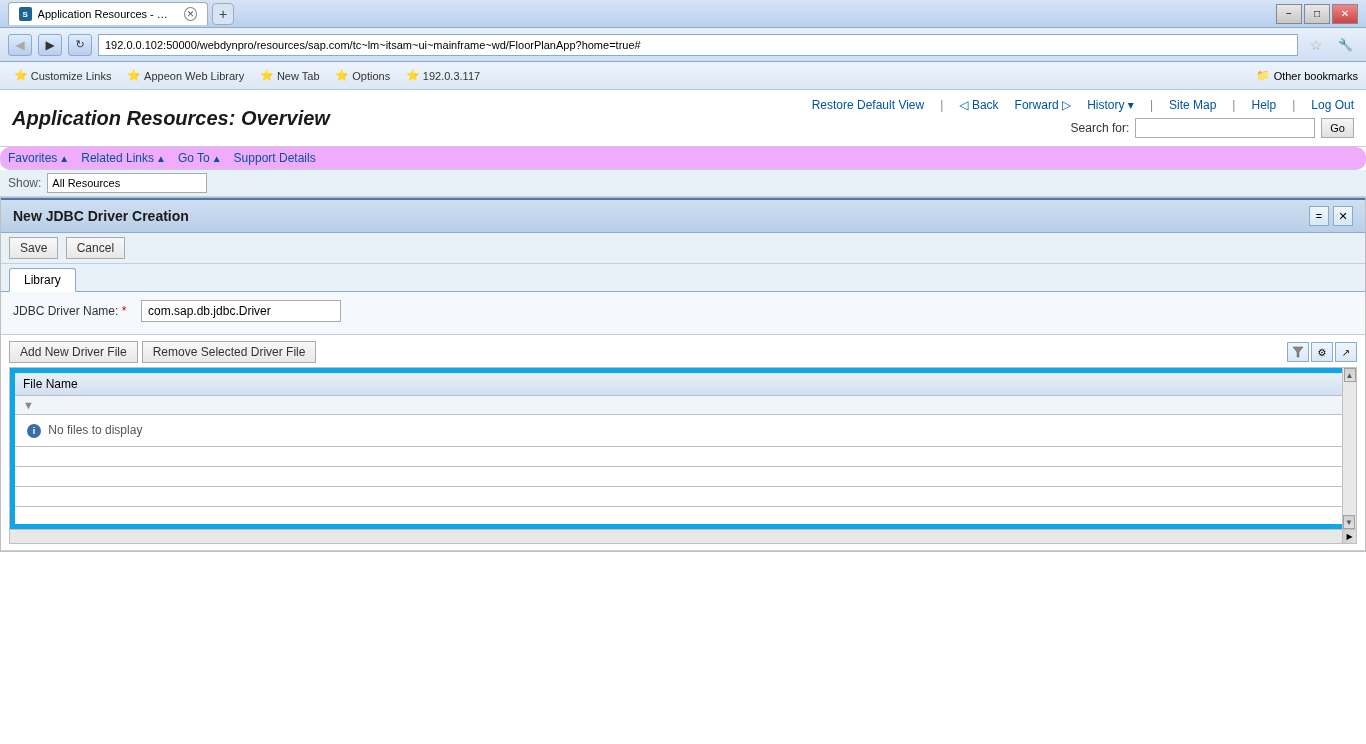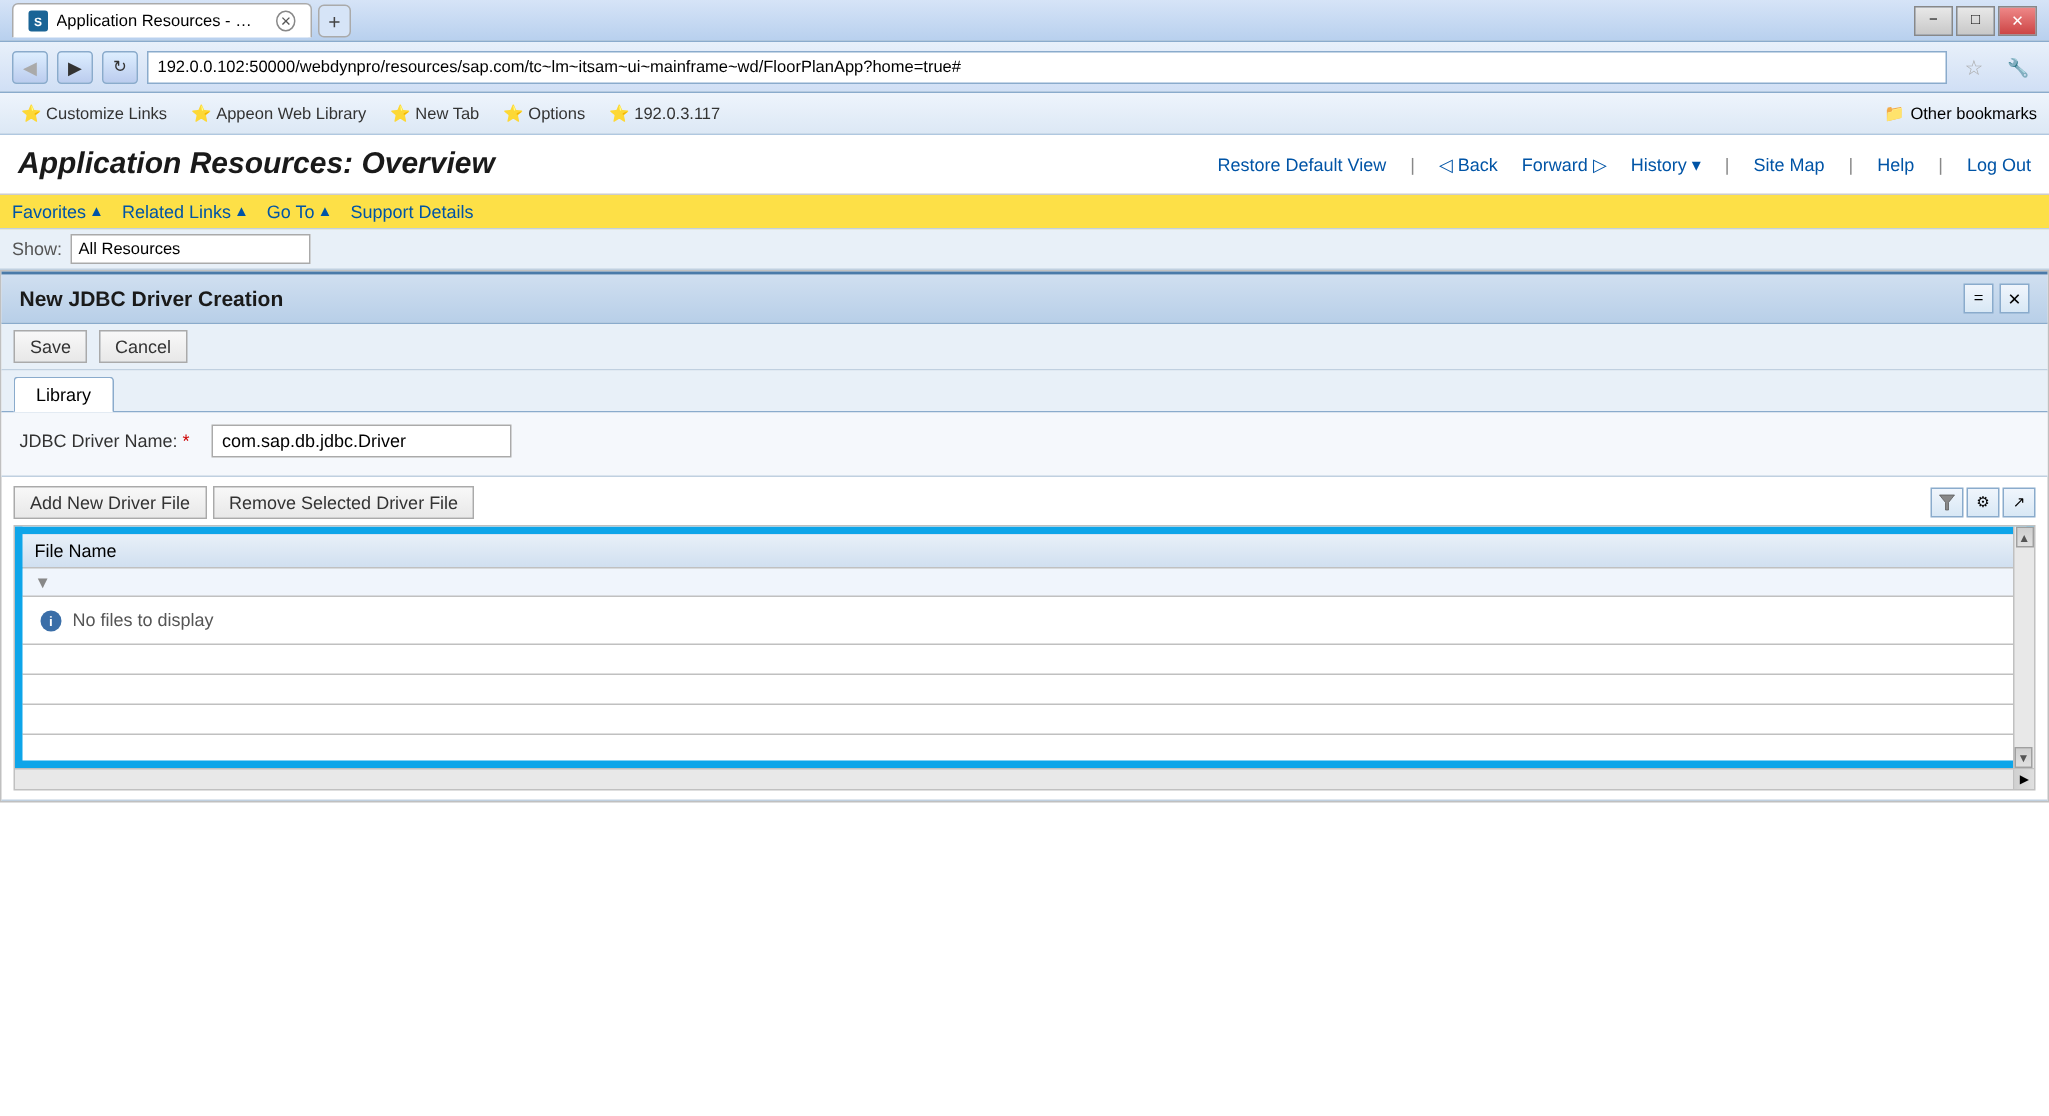--- a/index.html
+++ b/index.html
@@ -180,26 +180,27 @@
       height: 20px;
       padding: 0 8px;
       background: linear-gradient(to bottom, #f5f5f5, #e0e0e0);
       border: 1px solid #aaa;
       font-size: 11px;
       cursor: pointer;
     }
 
     
     .nav-row {
-      background: #fde047;
+      background: #f0abfc;
       padding: 4px 8px;
       display: flex;
       align-items: center;
       gap: 12px;
       border-bottom: 1px solid #c0d0e0;
+      border-radius: 10px;
     }
     .nav-item {
       font-size: 12px;
       color: #0054a6;
       cursor: pointer;
       display: flex; align-items: center; gap: 2px;
     }
     .nav-item .arrow { font-size: 10px; }
 
     
@@ -469,20 +470,25 @@
         <a>
           <span>History</span>
           <span>▾</span>
         </a>
         <span class="separator">|</span>
         <a>Site Map</a>
         <span class="separator">|</span>
         <a>Help</a>
         <span class="separator">|</span>
         <a>Log Out</a>
+      </div>
+      <div class="search-bar">
+        <span class="search-label">Search for:</span>
+        <input class="search-input" type="text" style="">
+        <button class="search-go-btn">Go</button>
       </div>
     </div>
   </div>
 
   <div class="nav-row">
     <div class="nav-item">
       <span>Favorites</span>
       <span class="arrow">▲</span>
     </div>
     <div class="nav-item">

